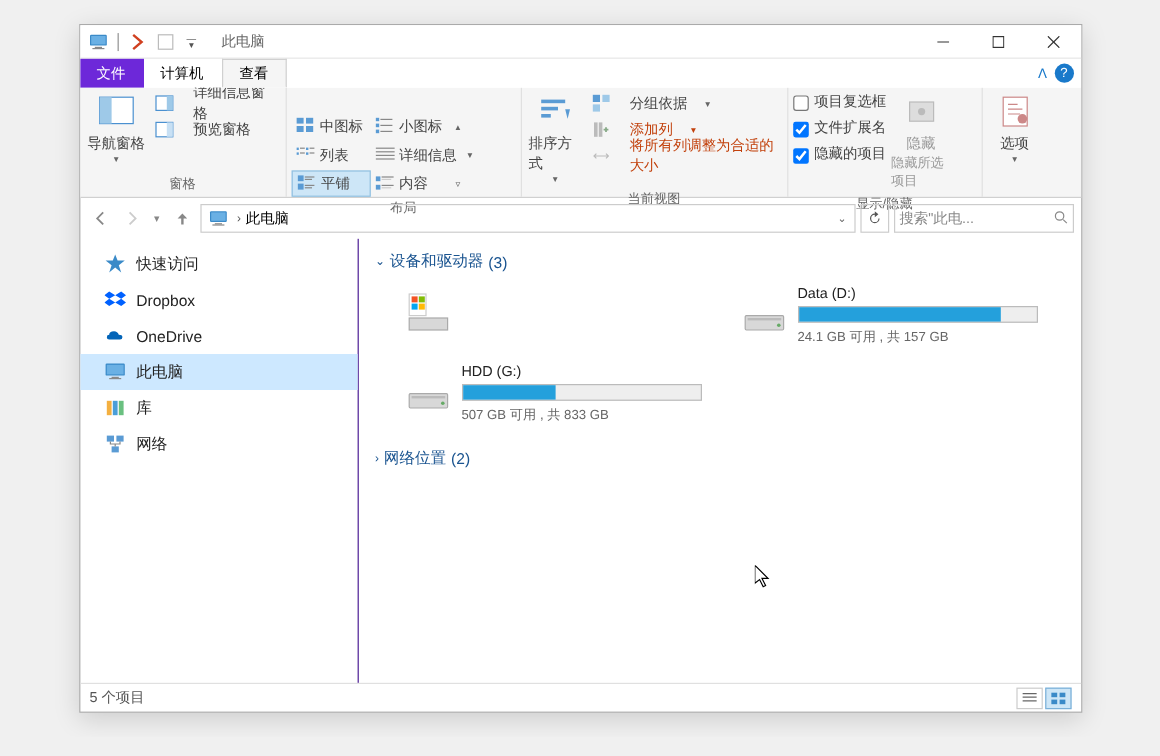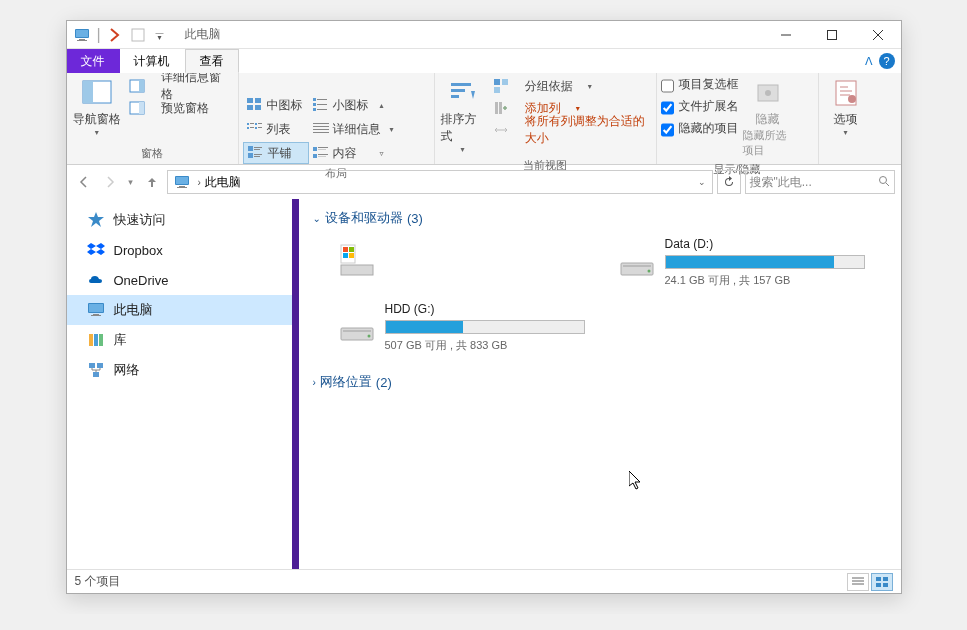--- a/index.html
+++ b/index.html
@@ -46,21 +46,21 @@
     .nav-btn { width: 22px; height: 22px; display: flex; align-items: center; justify-content: center; color: #777; }
     .addr-box { flex: 1; height: 24px; border: 1px solid #ccc; display: flex; align-items: center; padding: 0 2px; font-size: 12px; }
     .addr-box .pc-icon-small { width: 16px; height: 16px; margin: 0 4px; }
     .addr-chev { padding: 0 4px; color: #555; font-size: 10px; }
     .refresh-btn { width: 24px; height: 24px; border: 1px solid #ccc; display: flex; align-items: center; justify-content: center; }
     .search-box { width: 150px; height: 24px; border: 1px solid #ccc; display: flex; align-items: center; padding: 0 4px; font-size: 12px; color: #888; }
     .search-box .mag { margin-left: auto; }
     
     
     .body-split { display: flex; height: 370px; }
-    .nav-pane { width: 232px; border-right: 7px solid #4c1d95; padding-top: 6px; }
+    .nav-pane { width: 232px; border-right: 1px solid #4c1d95; padding-top: 6px; }
     .nav-item { height: 30px; display: flex; align-items: center; font-size: 13px; color: #222; padding-left: 20px; }
     .nav-item.sel { background: #cde8ff; }
     .nav-item .ic { width: 18px; height: 18px; margin-right: 9px; display: inline-flex; }
     
     .content { flex: 1; padding: 10px 14px; overflow: auto; }
     .group-hdr { display: flex; align-items: center; font-size: 13px; color: #1a5490; margin-bottom: 10px; gap: 4px; }
     .group-hdr .count { color: #1a5490; }
     .drives { display: flex; flex-wrap: wrap; gap: 14px 30px; margin-left: 22px; margin-bottom: 20px; }
     .drive { display: flex; width: 250px; }
     .drive-ic { width: 44px; height: 44px; margin-right: 6px; display: flex; align-items: center; justify-content: center; }

